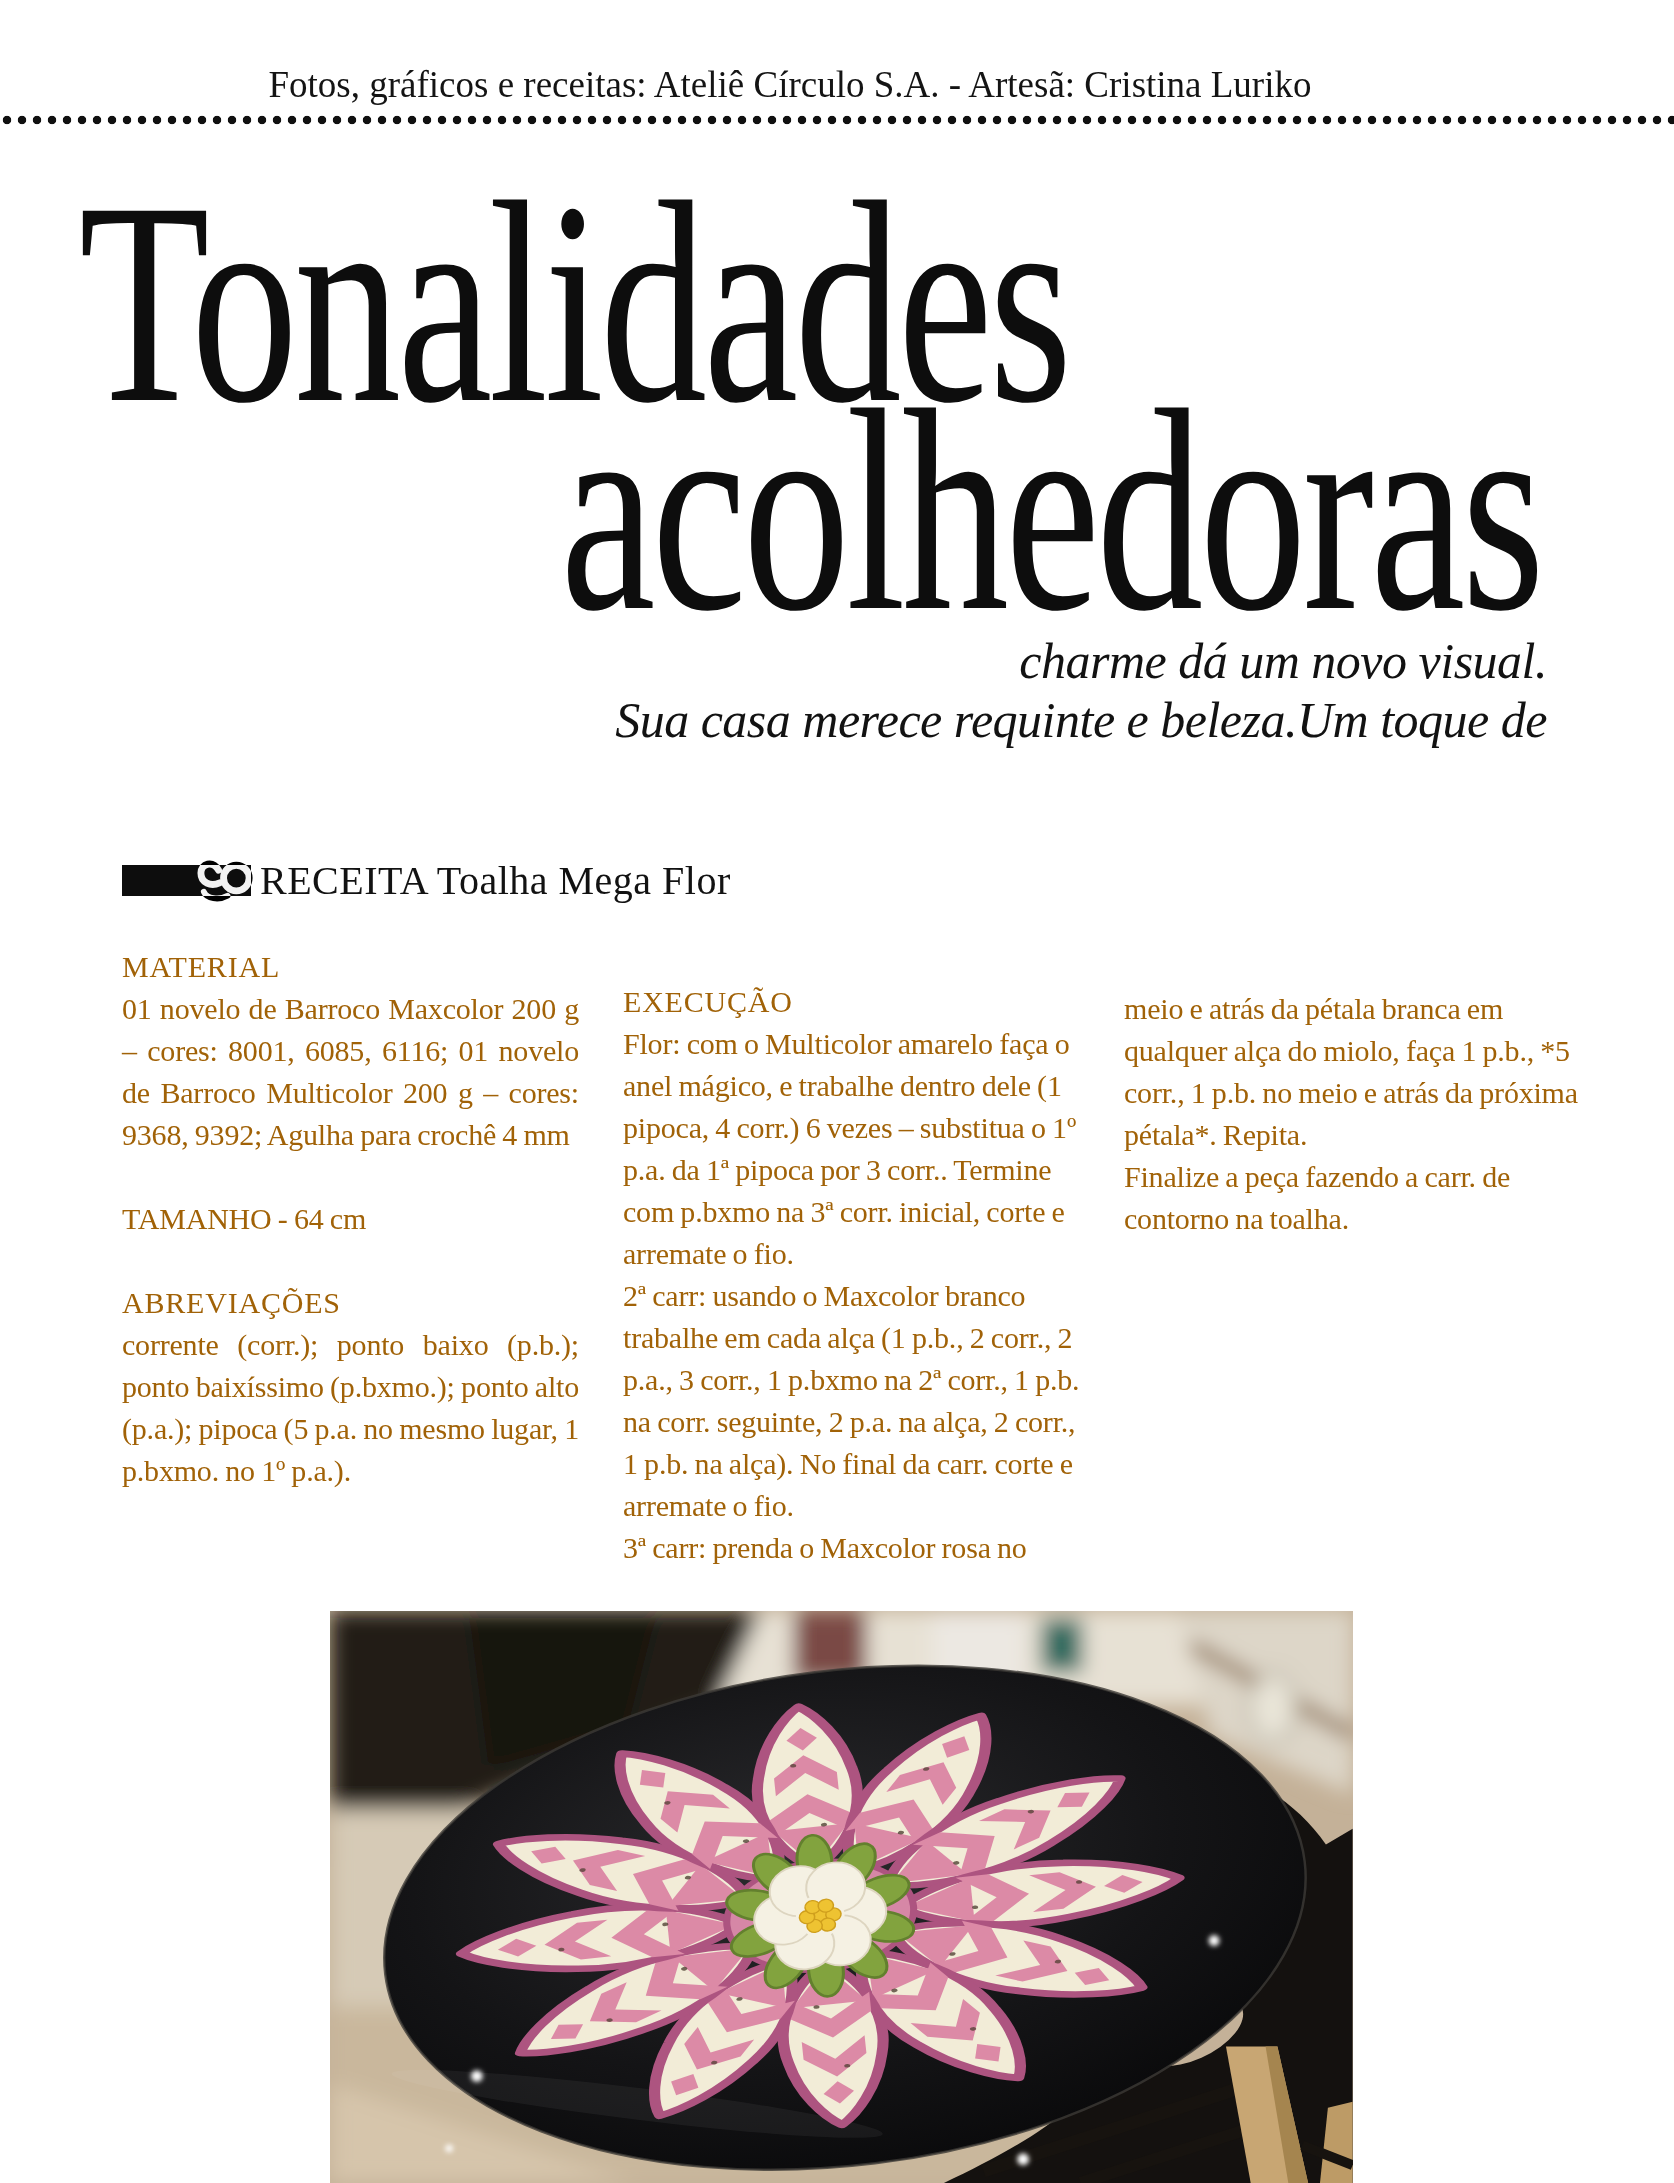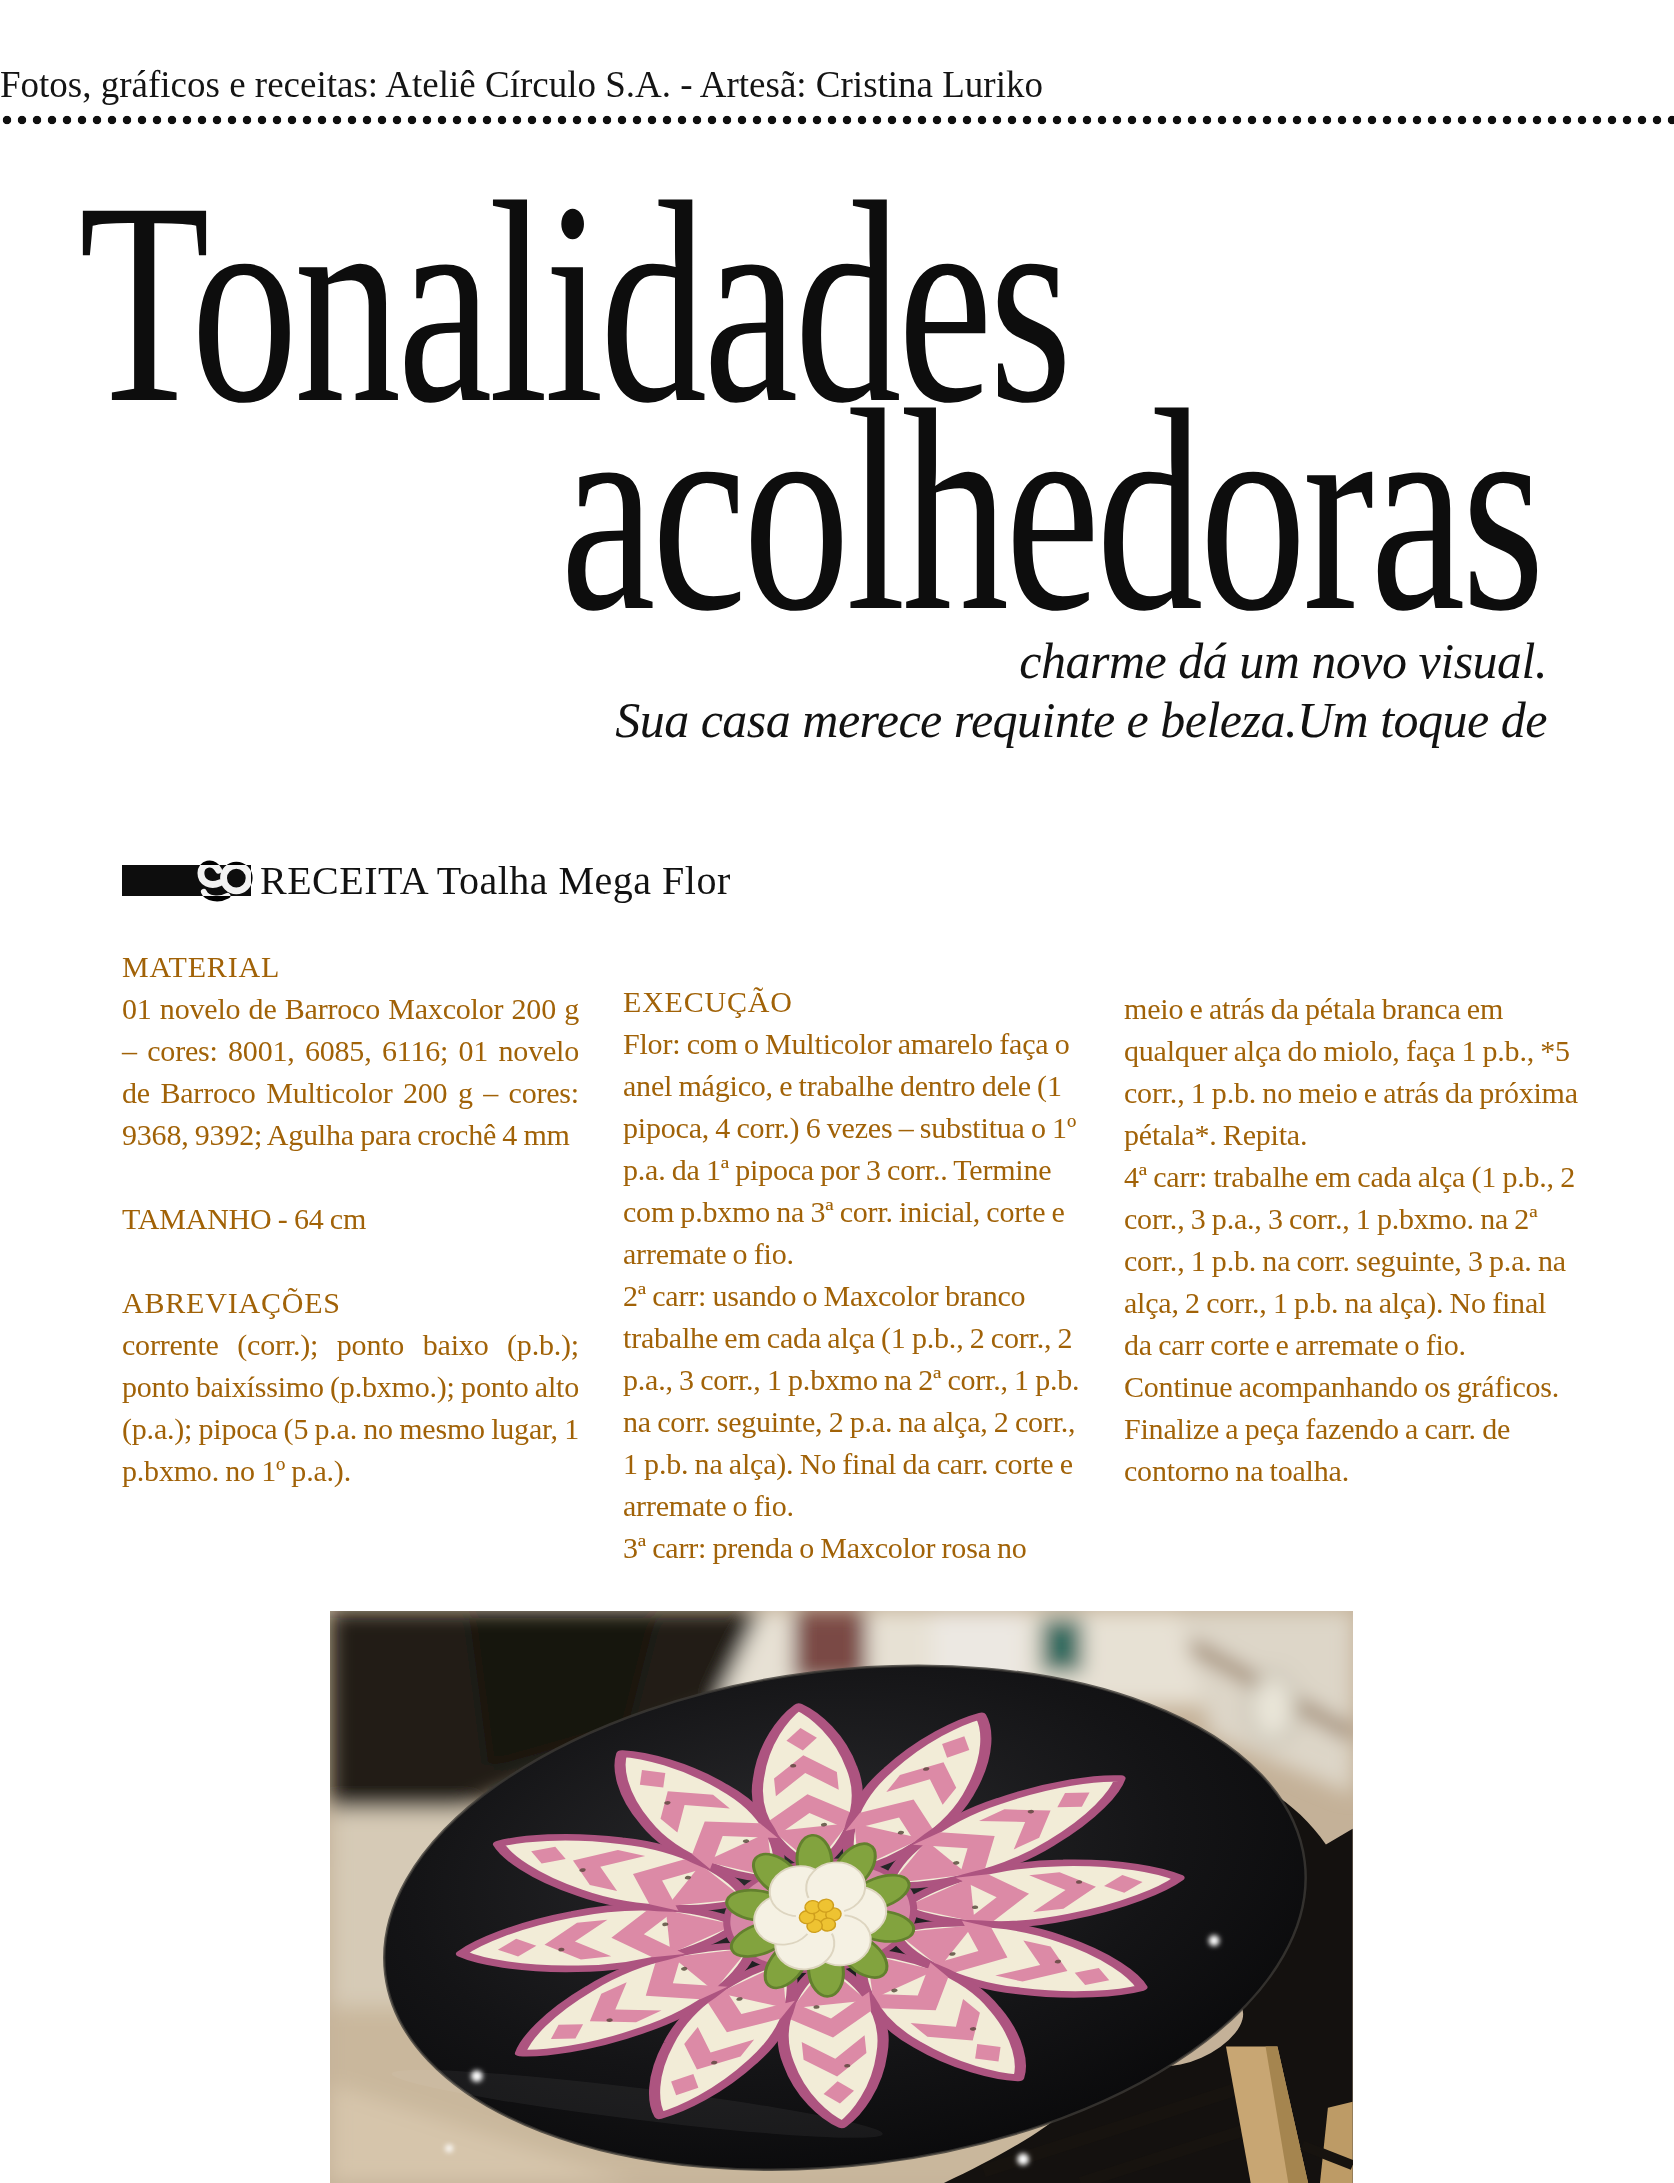--- a/index.html
+++ b/index.html
@@ -1,21 +1,21 @@
 <!DOCTYPE html>
 <html><head>
 <meta charset="utf-8">
 <style>
   html,body{margin:0;padding:0;}
   body{
     width:1674px;height:2183px;position:relative;background:#ffffff;
     font-family:"Liberation Serif", serif;color:#1a1a1a;overflow:hidden;
   }
   .credits{
-    position:absolute;top:65px;left:0;right:94px;text-align:left;
+    position:absolute;top:65px;left:0;right:94px;text-align:center;
     font-size:37px;line-height:1.1;color:#141414;
   }
   .dotted-rule{
     position:absolute;top:113px;left:0;width:1674px;height:14px;
     background-image:radial-gradient(circle at 7px 7px,#101010 3.8px,rgba(0,0,0,0) 4.6px);
     background-size:15px 14px;background-repeat:repeat-x;
   }
   .title-line1{
     position:absolute;left:79px;top:158px;font-size:289px;line-height:1;
     letter-spacing:-5px;transform:scaleX(0.74);transform-origin:left top;
@@ -89,21 +89,20 @@
 <div class="col col-2">
   <p class="heading">EXECUÇÃO</p>
   <p>Flor: com o Multicolor amarelo faça o anel mágico, e trabalhe dentro dele (1 pipoca, 4 corr.) 6 vezes – substitua o 1º p.a. da 1ª pipoca por 3 corr.. Termine com p.bxmo na 3ª corr. inicial, corte e arremate o fio.</p>
   <p>2ª carr: usando o Maxcolor branco trabalhe em cada alça (1 p.b., 2 corr., 2 p.a., 3 corr., 1 p.bxmo na 2ª corr., 1 p.b. na corr. seguinte, 2 p.a. na alça, 2 corr., 1 p.b. na alça). No final da carr. corte e arremate o fio.</p>
   <p>3ª carr: prenda o Maxcolor rosa no</p>
 </div>
 
 <div class="col col-3">
   <div class="spacer-line"></div>
   <p>meio e atrás da pétala branca em qualquer alça do miolo, faça 1 p.b., *5 corr., 1 p.b. no meio e atrás da próxima pétala*. Repita.</p>
-  <p>4ª carr: trabalhe em cada alça (1 p.b., 2 corr., 3 p.a., 3 corr., 1 p.bxmo. na 2ª corr., 1 p.b. na corr. seguinte, 3 p.a. na alça, 2 corr., 1 p.b. na alça). No final da carr corte e arremate o fio. Continue acompanhando os gráficos.</p>
   <p>Finalize a peça fazendo a carr. de contorno na toalha.</p>
 </div>
 
 <div class="photo">
   <svg width="1023" height="572" viewBox="0 0 1033 578">
     <defs>
       <filter id="bgblur" x="-10%" y="-10%" width="120%" height="120%">
           <feGaussianBlur stdDeviation="10"></feGaussianBlur>
         </filter>
       <filter id="softblur" x="-60%" y="-60%" width="220%" height="220%">

